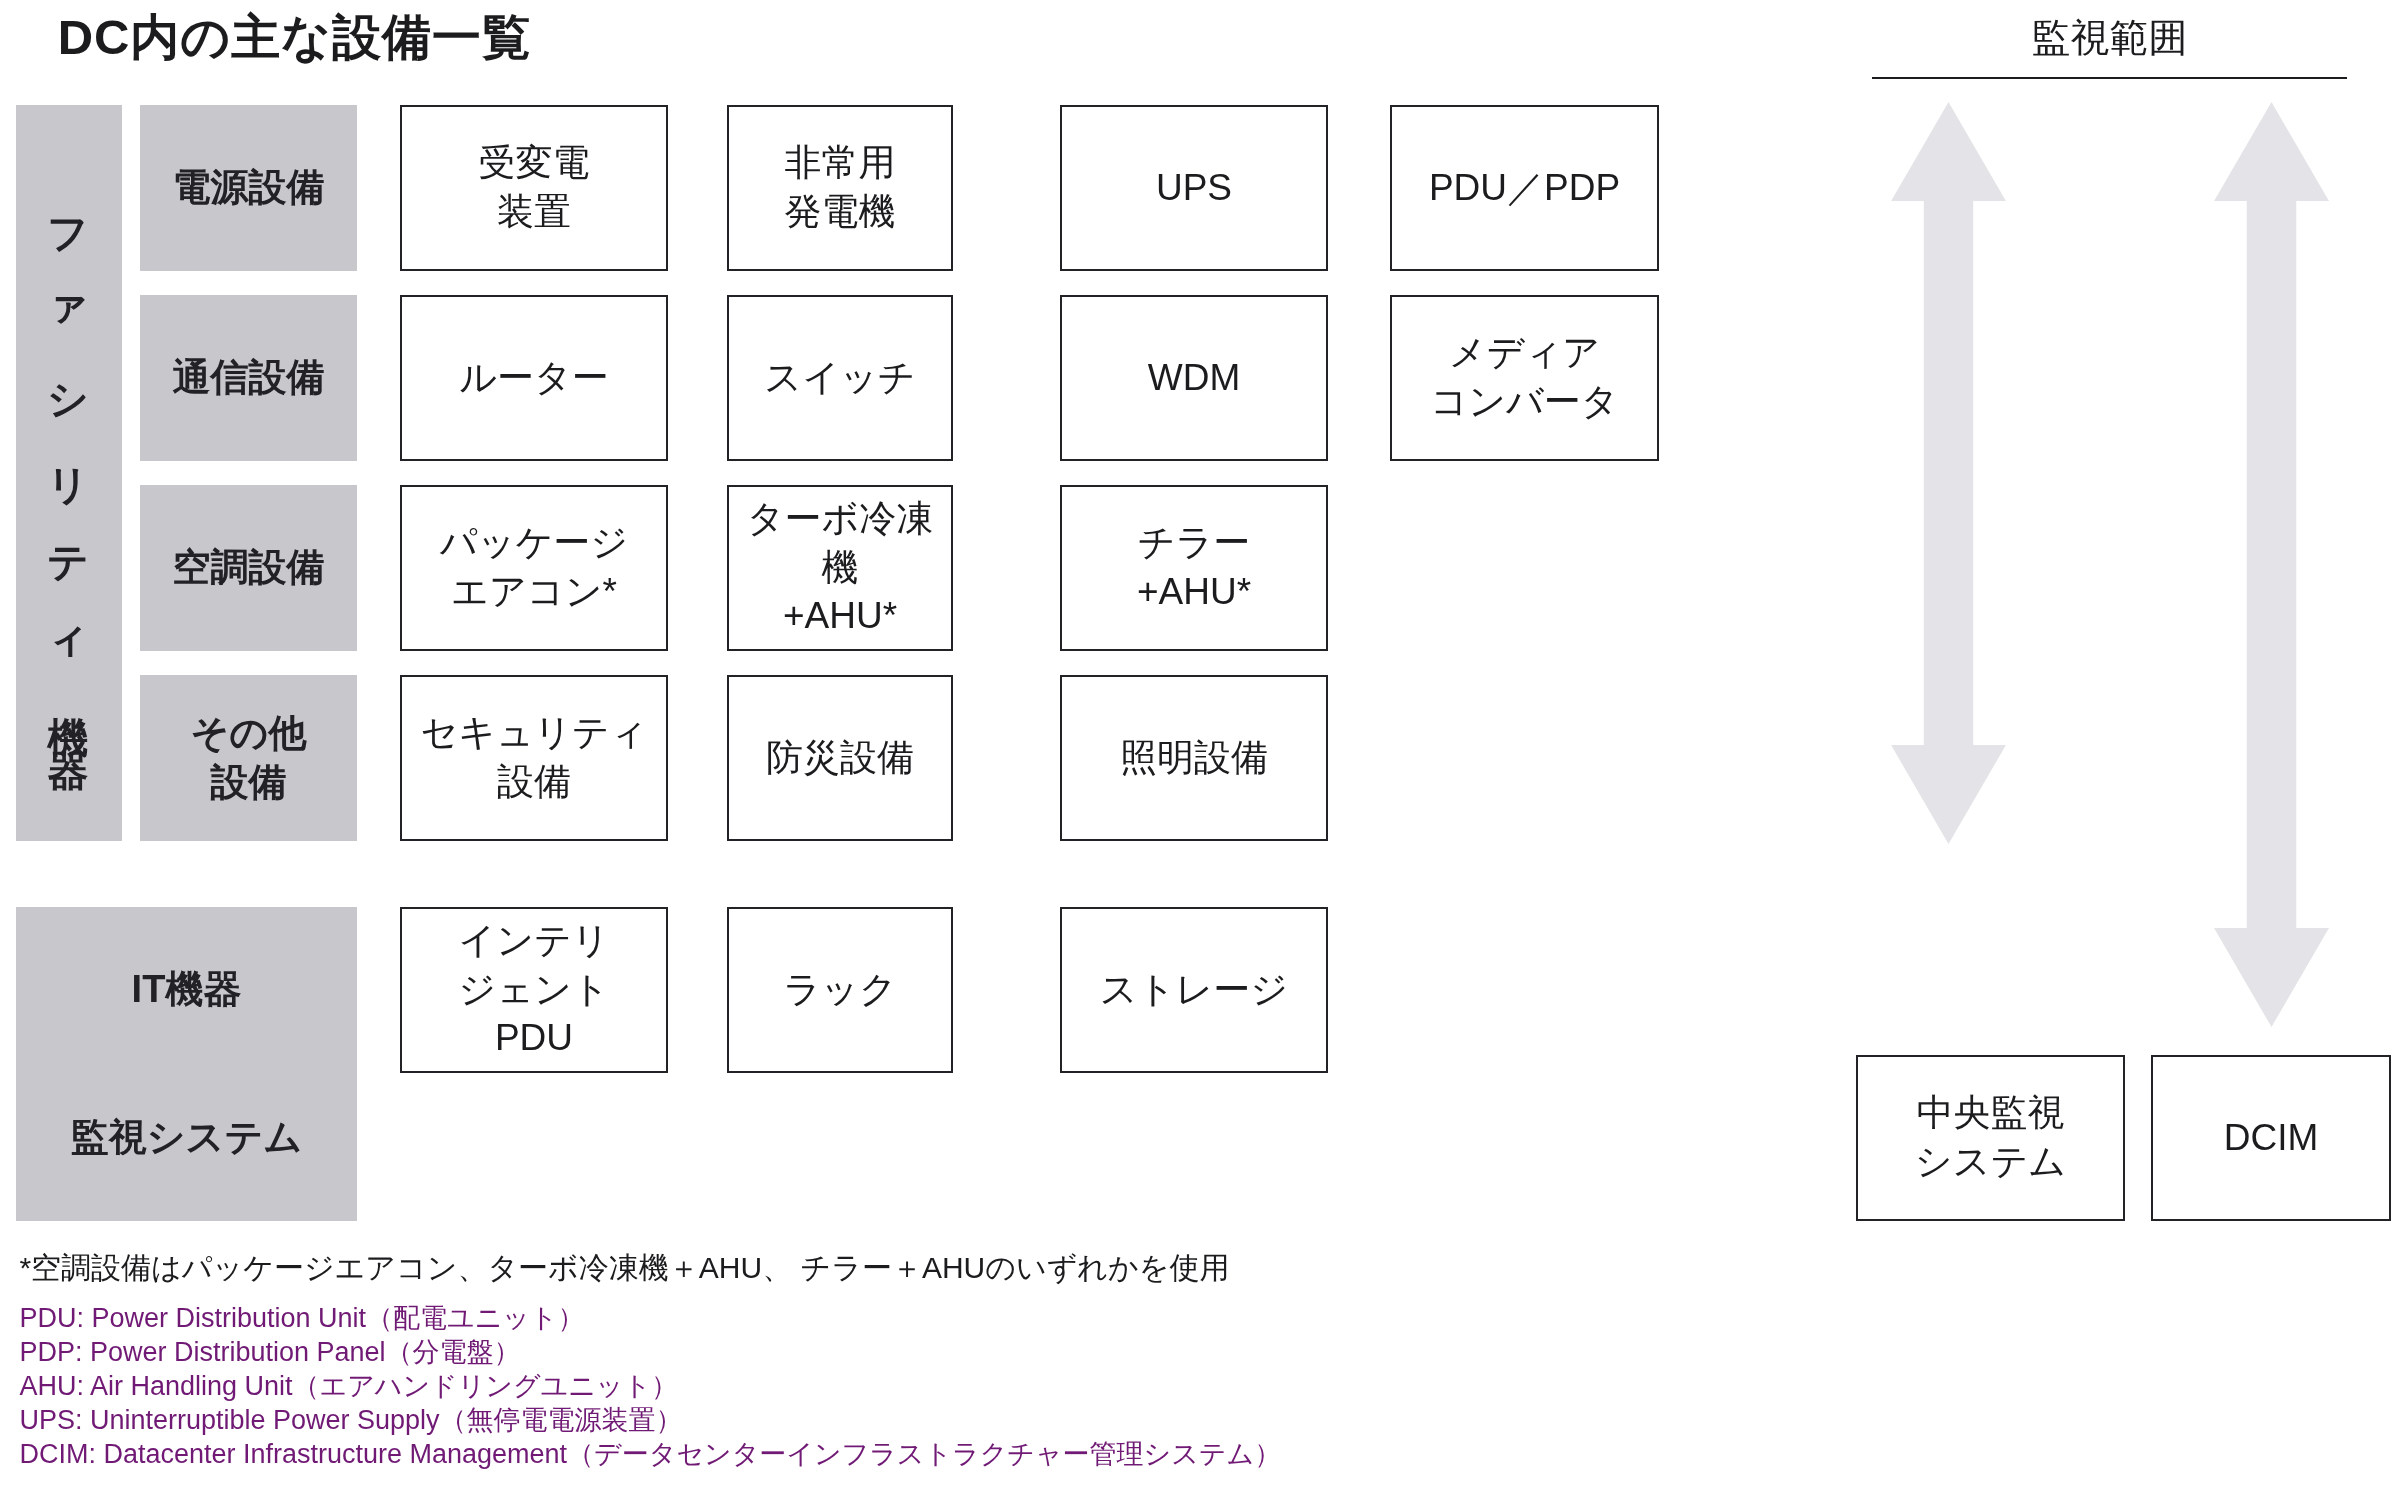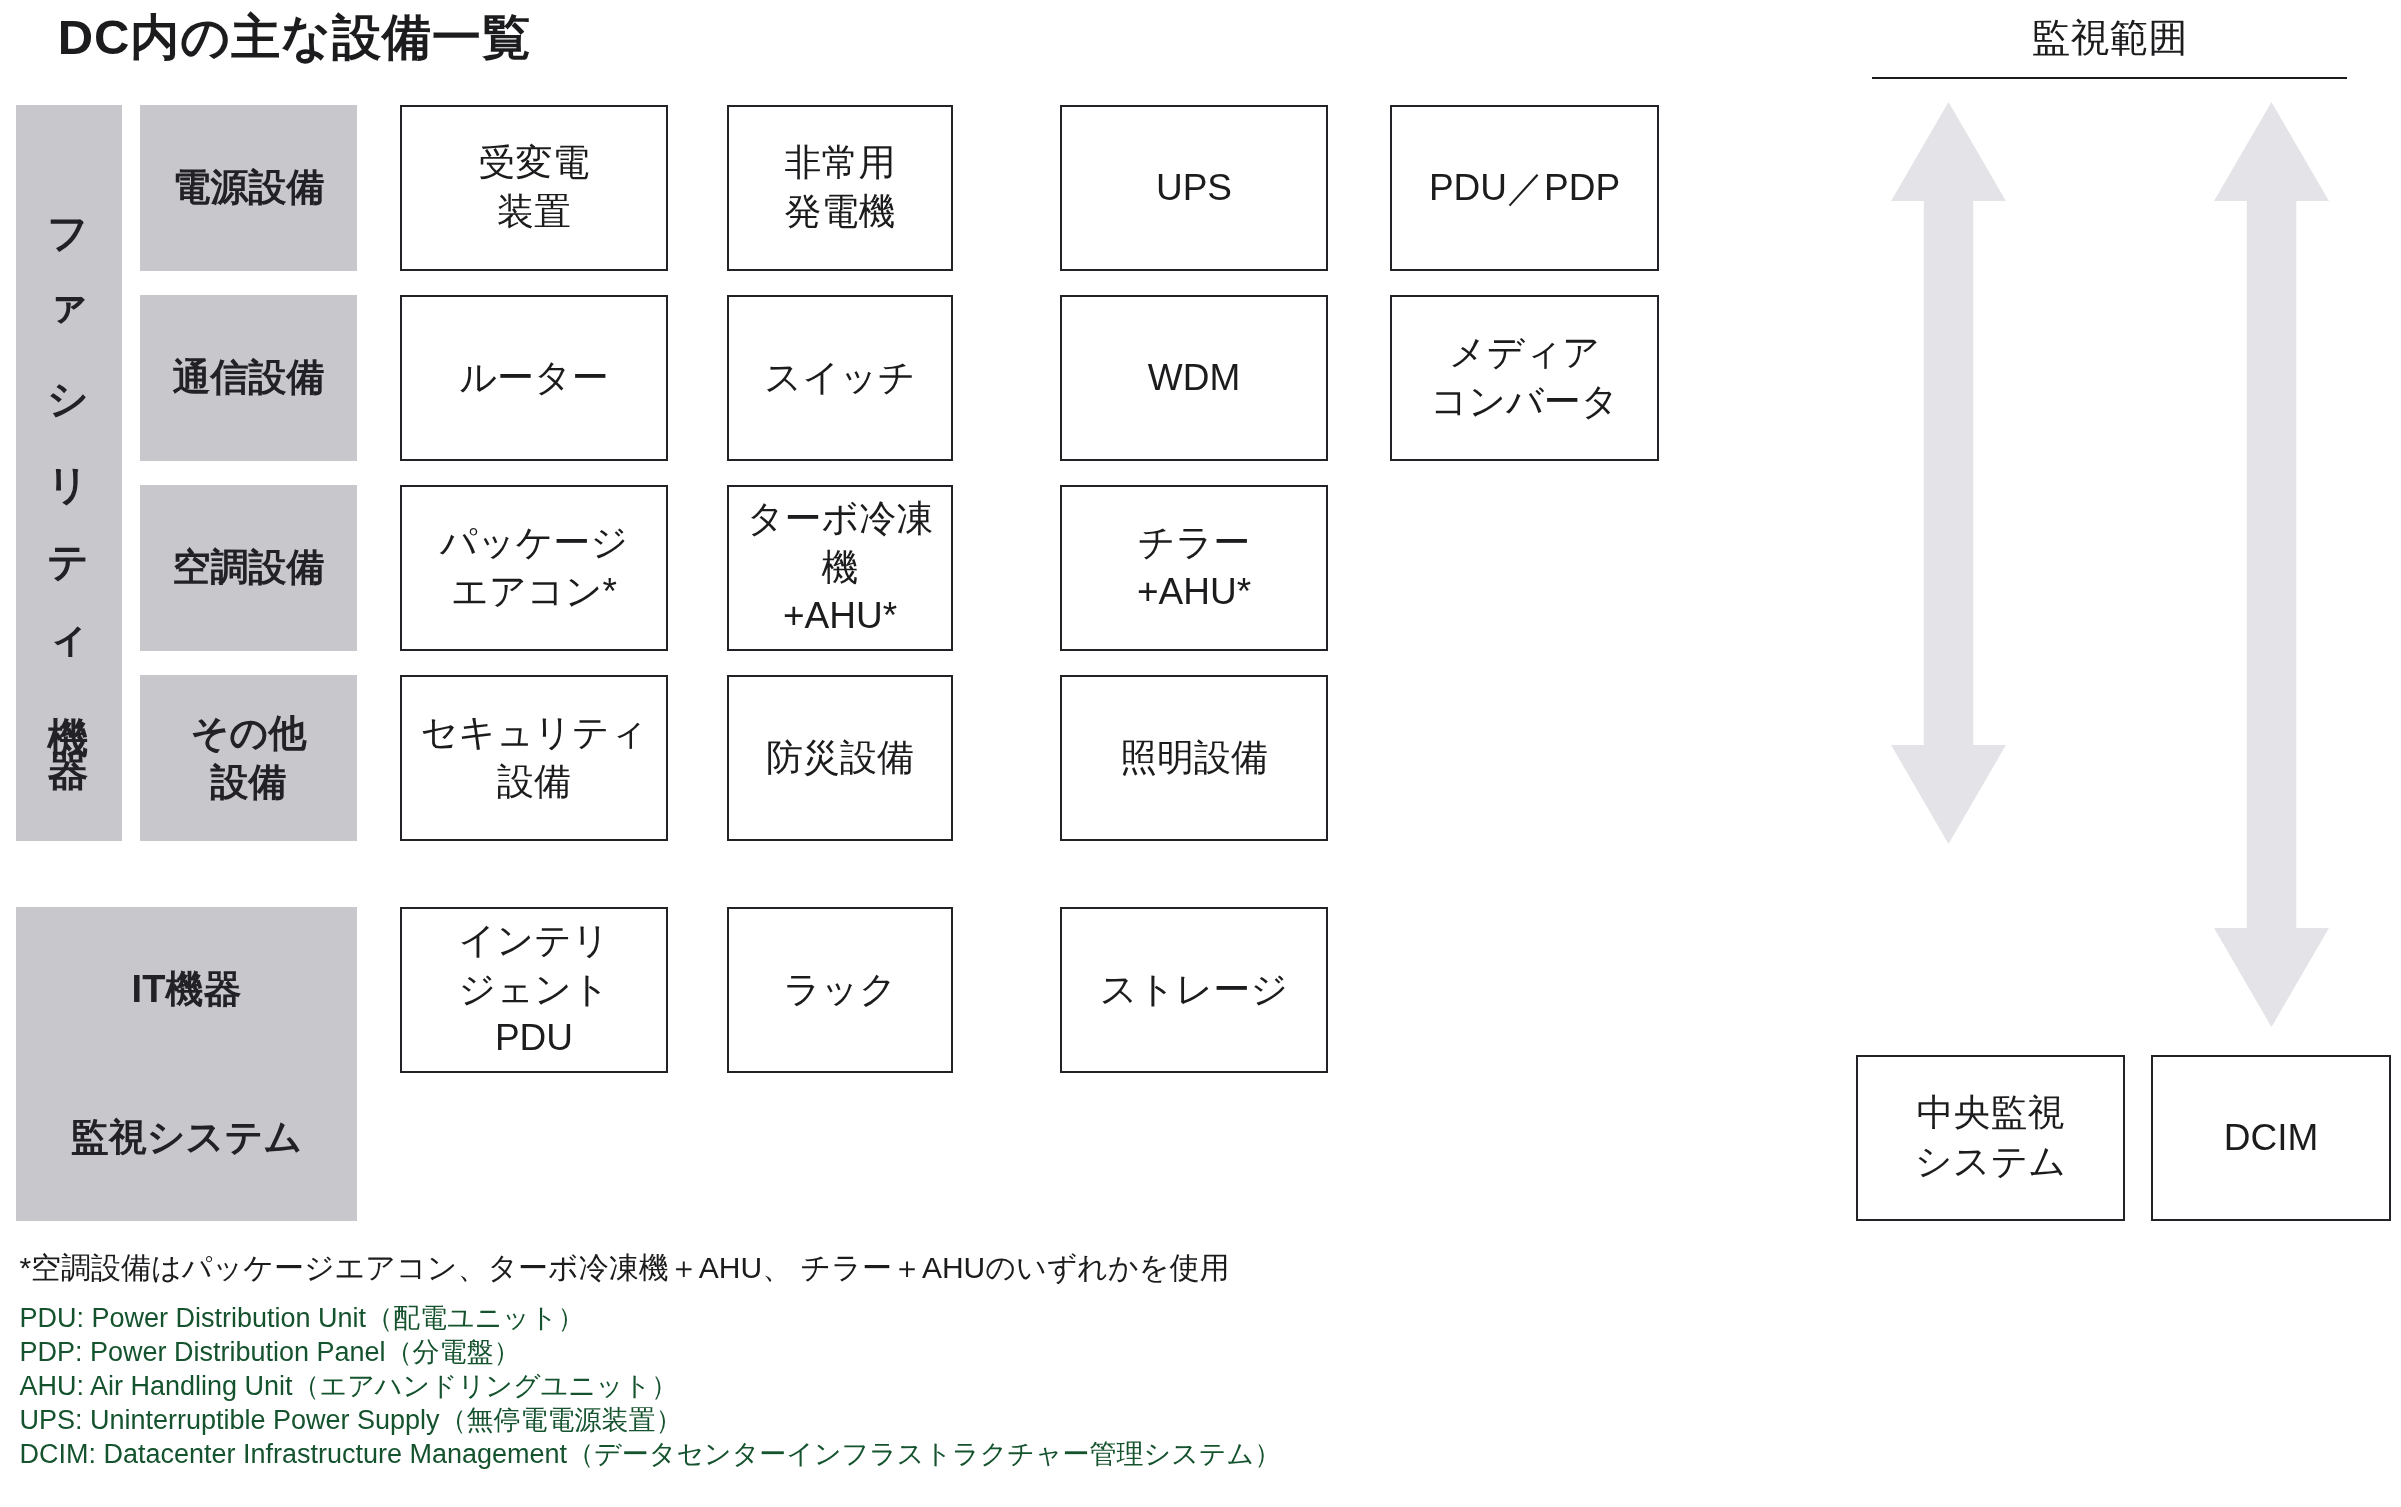--- a/index.html
+++ b/index.html
@@ -34,21 +34,21 @@
   .catcol  { left:140px; width:217px; }
   .catwide { left:16px;  width:341px; }
   .c1 { left:400px;  width:268px; }
   .c2 { left:727px;  width:226px; }
   .c3 { left:1060px; width:268px; }
   .c4 { left:1390px; width:269px; }
 
   .arrow { fill:#e4e3e7; }
 
   .note { left:19.4px; top:1248px; font-size:30px; color:#1c1c1e; }
-  .abbr { left:19.4px; top:1301px; font-size:27px; line-height:34px; color:#14532d; }
+  .abbr { left:19.4px; top:1301px; font-size:27px; line-height:34px; color:#701a75; }
 </style>
 </head>
 <body>
 
 <div class="canvas">
 
   <div class="abs title">DC内の主な設備一覧</div>
   <div class="abs scope">監視範囲</div>
 
   <div class="abs vert">ファシリティ機器</div>

